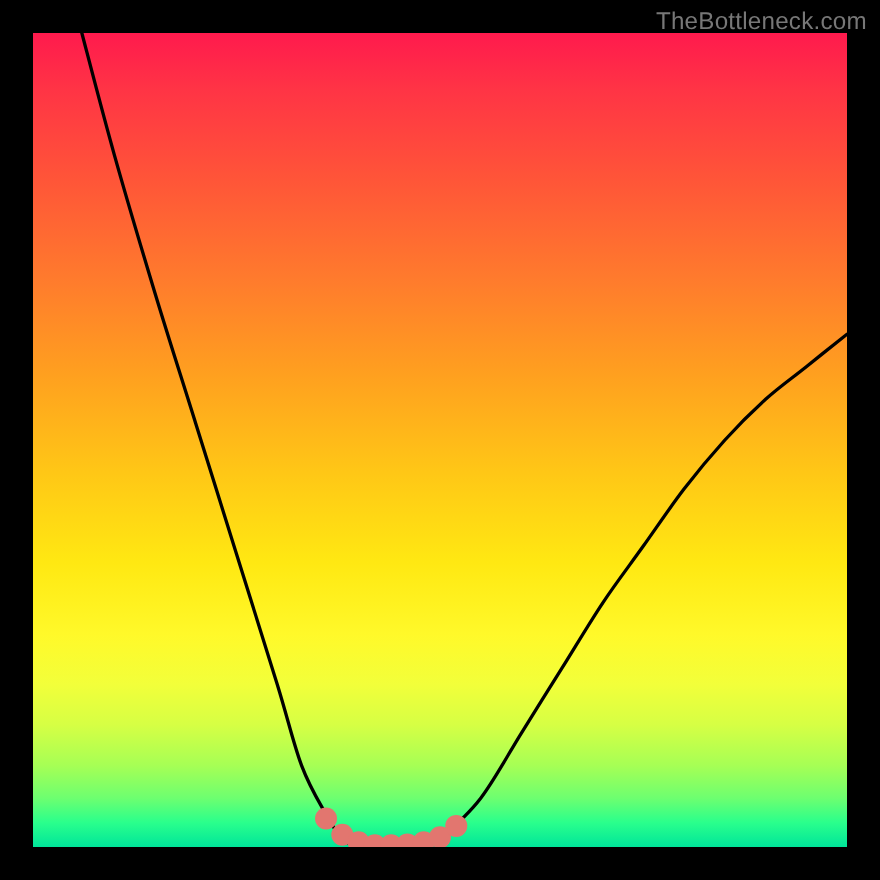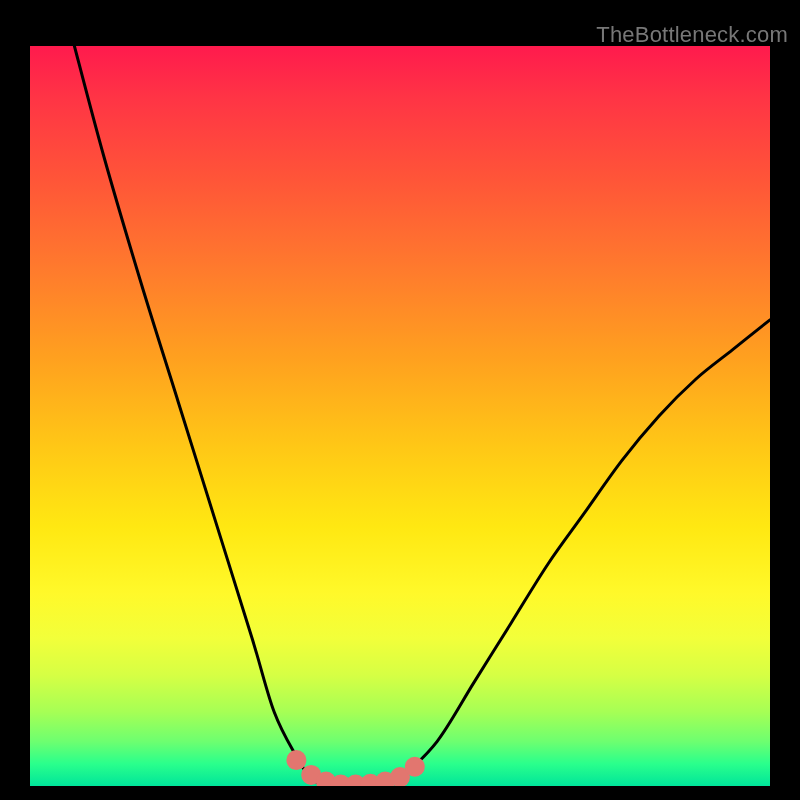--- a/index.html
+++ b/index.html
@@ -8,21 +8,20 @@
     width: 800px;
     height: 800px;
     overflow: hidden;
     background: #000;
     font-family: Arial, Helvetica, sans-serif;
   }
   .frame {
     position: absolute;
     inset: 0;
     background: #000;
-    margin-top: 16px;
   }
   .plot-area {
     position: absolute;
     left: 30px;
     top: 30px;
     width: 740px;
     height: 740px;
     overflow: hidden;
   }
   .gradient {

